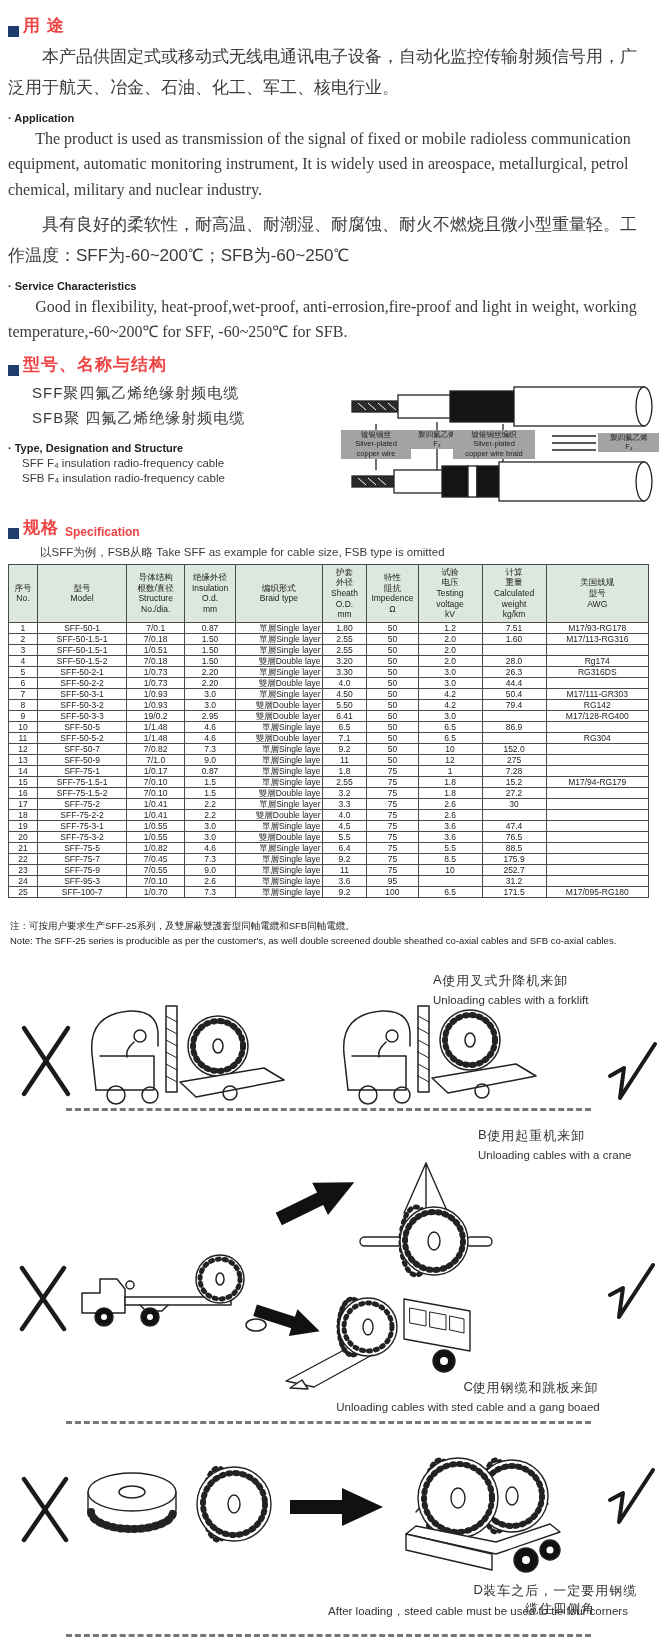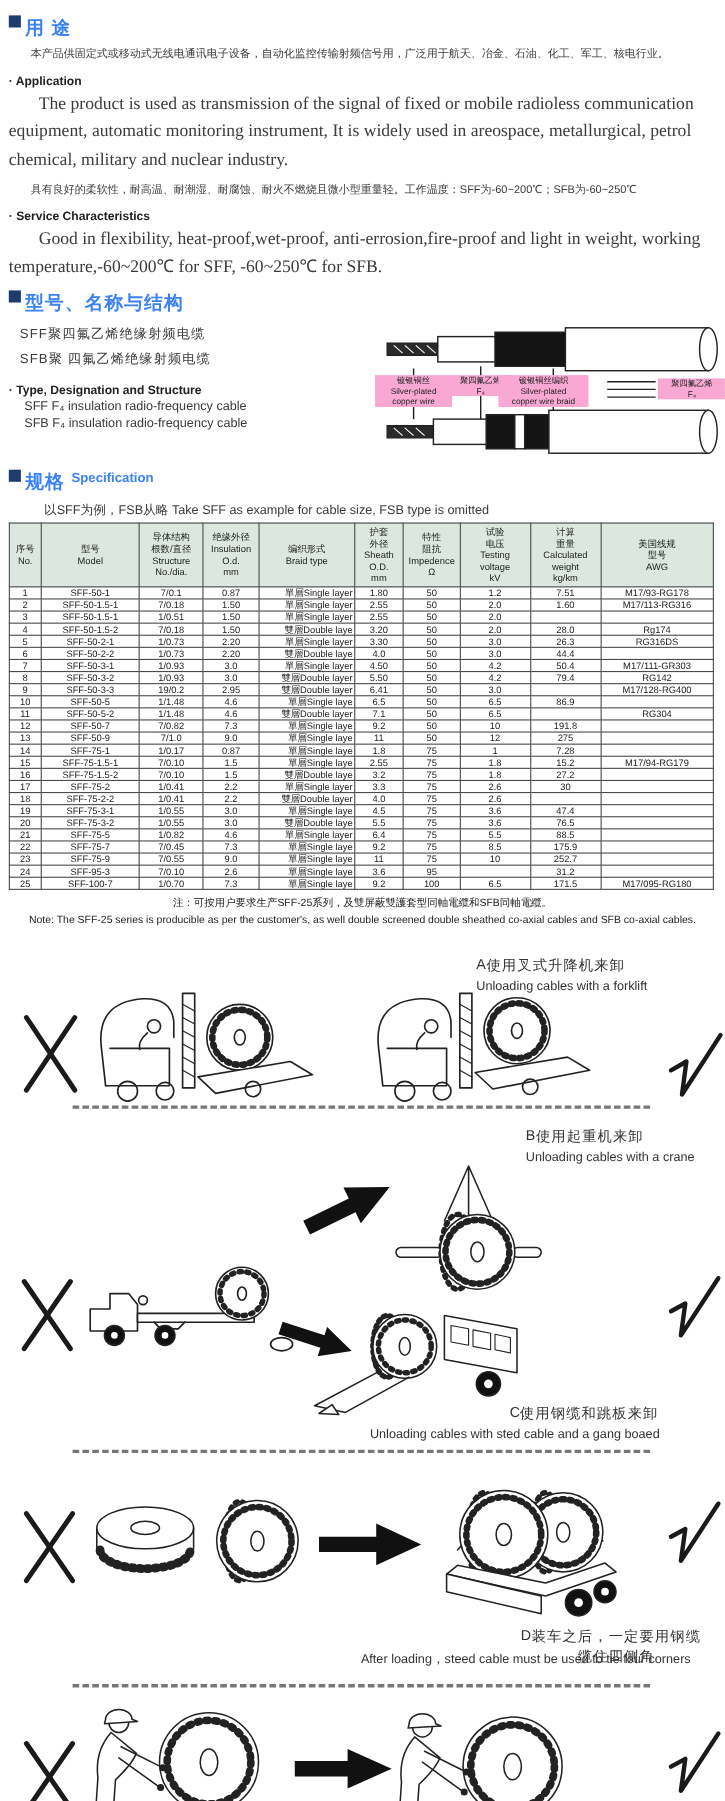--- a/index.html
+++ b/index.html
@@ -2,47 +2,47 @@
 <html><head>
 <meta charset="utf-8">
 <style>
   * { box-sizing: border-box; margin: 0; padding: 0; }
   body {
     width: 659px; min-height: 1637px; background: #fff;
     font-family: "Liberation Sans", sans-serif; color: #333;
   }
   .page { padding: 6px 10px 0 8px; position: relative; }
 
-  .heading { display: flex; align-items: flex-start; font-size: 17px; font-weight: bold; color: #3b82f6; margin: 8px 0 2px; letter-spacing: 1px; }
+  .heading { display: flex; align-items: flex-end; font-size: 17px; font-weight: bold; color: #ef4444; margin: 8px 0 2px; letter-spacing: 1px; }
   .heading .bullet { width: 11px; height: 11px; background: #1e3c6e; margin-right: 4px; flex: none; }
   .heading .en-part { font-size: 12px; margin-left: 6px; letter-spacing: 0; }
 
-  .p-zh { font-size: 10px; line-height: 1.85; color: #3b3b3b; margin: 4px 0 4px; text-indent: 2em; }
+  .p-zh { font-size: 17px; line-height: 1.85; color: #3b3b3b; margin: 4px 0 4px; text-indent: 2em; }
   .subhead { font-size: 11px; font-weight: bold; color: #222; margin: 8px 0 2px; }
   .p-en { font-size: 16px; line-height: 1.6; color: #3b3b3b; margin: 2px 0 6px; text-indent: 1.7em; font-family: Liberation Serif, serif; }
 
   .type-flex { display: flex; }
   .type-left { width: 292px; flex: none; }
-  .type-zh-line { font-size: 12px; color: #3b3b3b; margin: 6px 0 0 10px; letter-spacing: 1px; }
+  .type-zh-line { font-size: 15px; color: #3b3b3b; margin: 6px 0 0 24px; letter-spacing: 1px; }
   .type-en-line { font-size: 11.5px; color: #3b3b3b; margin: 3px 0 0 14px; }
   .type-left .subhead { margin-top: 14px; }
 
   .diagram { position: relative; width: 364px; height: 128px; margin-top: 2px; }
   .diagram svg { position: absolute; left: 0; top: 0; }
-  .diagram-label { position: absolute; font-size: 7.5px; line-height: 1.3; text-align: center; background: #f9a8d4; color: #222; }
+  .diagram-label { position: absolute; font-size: 7.5px; line-height: 1.3; text-align: center; background: #a3a3a3; color: #222; }
 
   .spec-intro { font-size: 11.5px; color: #3b3b3b; margin: 6px 0 4px 32px; }
   table.spec { border-collapse: collapse; width: 100%; table-layout: fixed; }
   table.spec th, table.spec td { border: 1px solid #4a4a4a; }
   table.spec th { background: #dce8df; font-weight: normal; font-size: 8.5px; line-height: 1.25; padding: 2px 0; white-space: pre-line; color: #222; }
   table.spec td { font-size: 8.5px; line-height: 10px; padding: 0 1px; text-align: center; color: #222; white-space: nowrap; overflow: hidden; }
   table.spec td:nth-child(5) { text-align: right; padding-left: 3px; }
 
   .note-line { font-size: 9.5px; line-height: 1.55; color: #222; margin-left: 2px; }
-  .notes { margin-top: 6px; text-align: center; }
+  .notes { margin-top: 21px; }
 
   .divider { border: none; border-top: 3px dashed #777; margin: 2px 58px 2px 58px; }
 
   .fig { position: relative; width: 100%; }
   .fig * { position: absolute; }
   .fig-caption { font-size: 13px; color: #333; position: absolute; }
   .fig-caption .cap-zh { letter-spacing: 1px; position: static; display: block; }
   .fig-caption .cap-en { font-size: 11.5px; margin-top: 7px; letter-spacing: 0; position: static; display: block; }
   .fig-caption.centered { text-align: center; }
 
@@ -327,21 +327,21 @@
         </tr>
         <tr>
           <td>12</td>
           <td>SFF-50-7</td>
           <td>7/0.82</td>
           <td>7.3</td>
           <td>單層Single laye</td>
           <td>9.2</td>
           <td>50</td>
           <td>10</td>
-          <td>191.8</td>
+          <td>152.0</td>
           <td></td>
         </tr>
         <tr>
           <td>13</td>
           <td>SFF-50-9</td>
           <td>7/1.0</td>
           <td>9.0</td>
           <td>單層Single laye</td>
           <td>11</td>
           <td>50</td>

